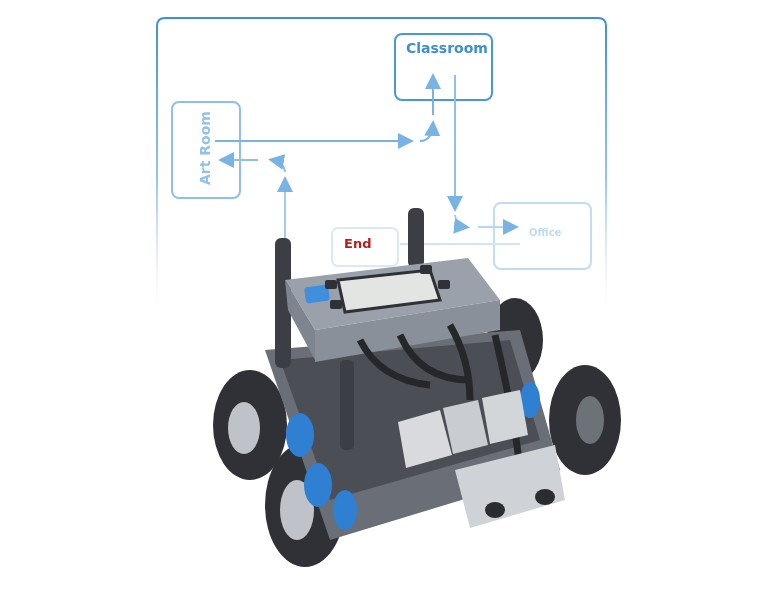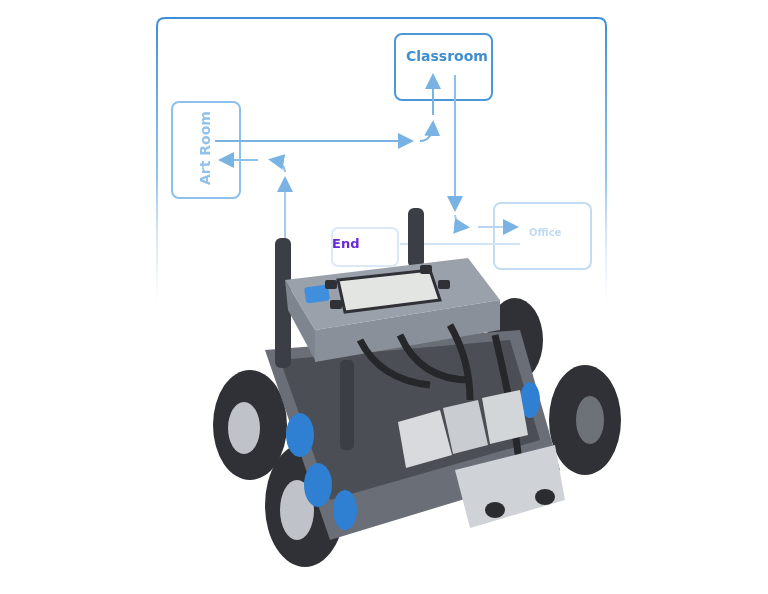--- a/index.html
+++ b/index.html
@@ -84,17 +84,17 @@
     <path d="M398,422 L440,410 L452,455 L406,468 Z" fill="#d8dadd"></path>
     <path d="M443,408 L478,400 L488,445 L453,454 Z" fill="#c9ccd0"></path>
     <path d="M482,398 L520,390 L528,435 L490,444 Z" fill="#d3d6d9"></path>
 
     <path d="M455,470 L555,445 L565,500 L470,528 Z" fill="#cfd2d6"></path>
     <ellipse cx="495" cy="510" rx="10" ry="8" fill="#2a2c30"></ellipse>
     <ellipse cx="545" cy="497" rx="10" ry="8" fill="#2a2c30"></ellipse>
   </g>
 </svg>
 
-<div class="lbl" style="left:406px;top:48px;color:#3f8fd0;">Classroom</div>
+<div class="lbl" style="left:406px;top:40px;color:#3f8fd0;">Classroom</div>
 <div class="lbl" style="left:170px;top:142px;color:#92c2ea;transform:rotate(-90deg);transform-origin:center;width:70px;text-align:center;">Art Room</div>
 <div class="lbl" style="left:529px;top:227px;color:#c2dbf1;font-size:10px;">Office</div>
-<div class="lbl" style="left:332px;top:236px;color:#6d28d9;font-size:13px;">End</div>
+<div class="lbl" style="left:344px;top:236px;color:#b91c1c;font-size:13px;">End</div>
 </div>
 
 </body></html>

